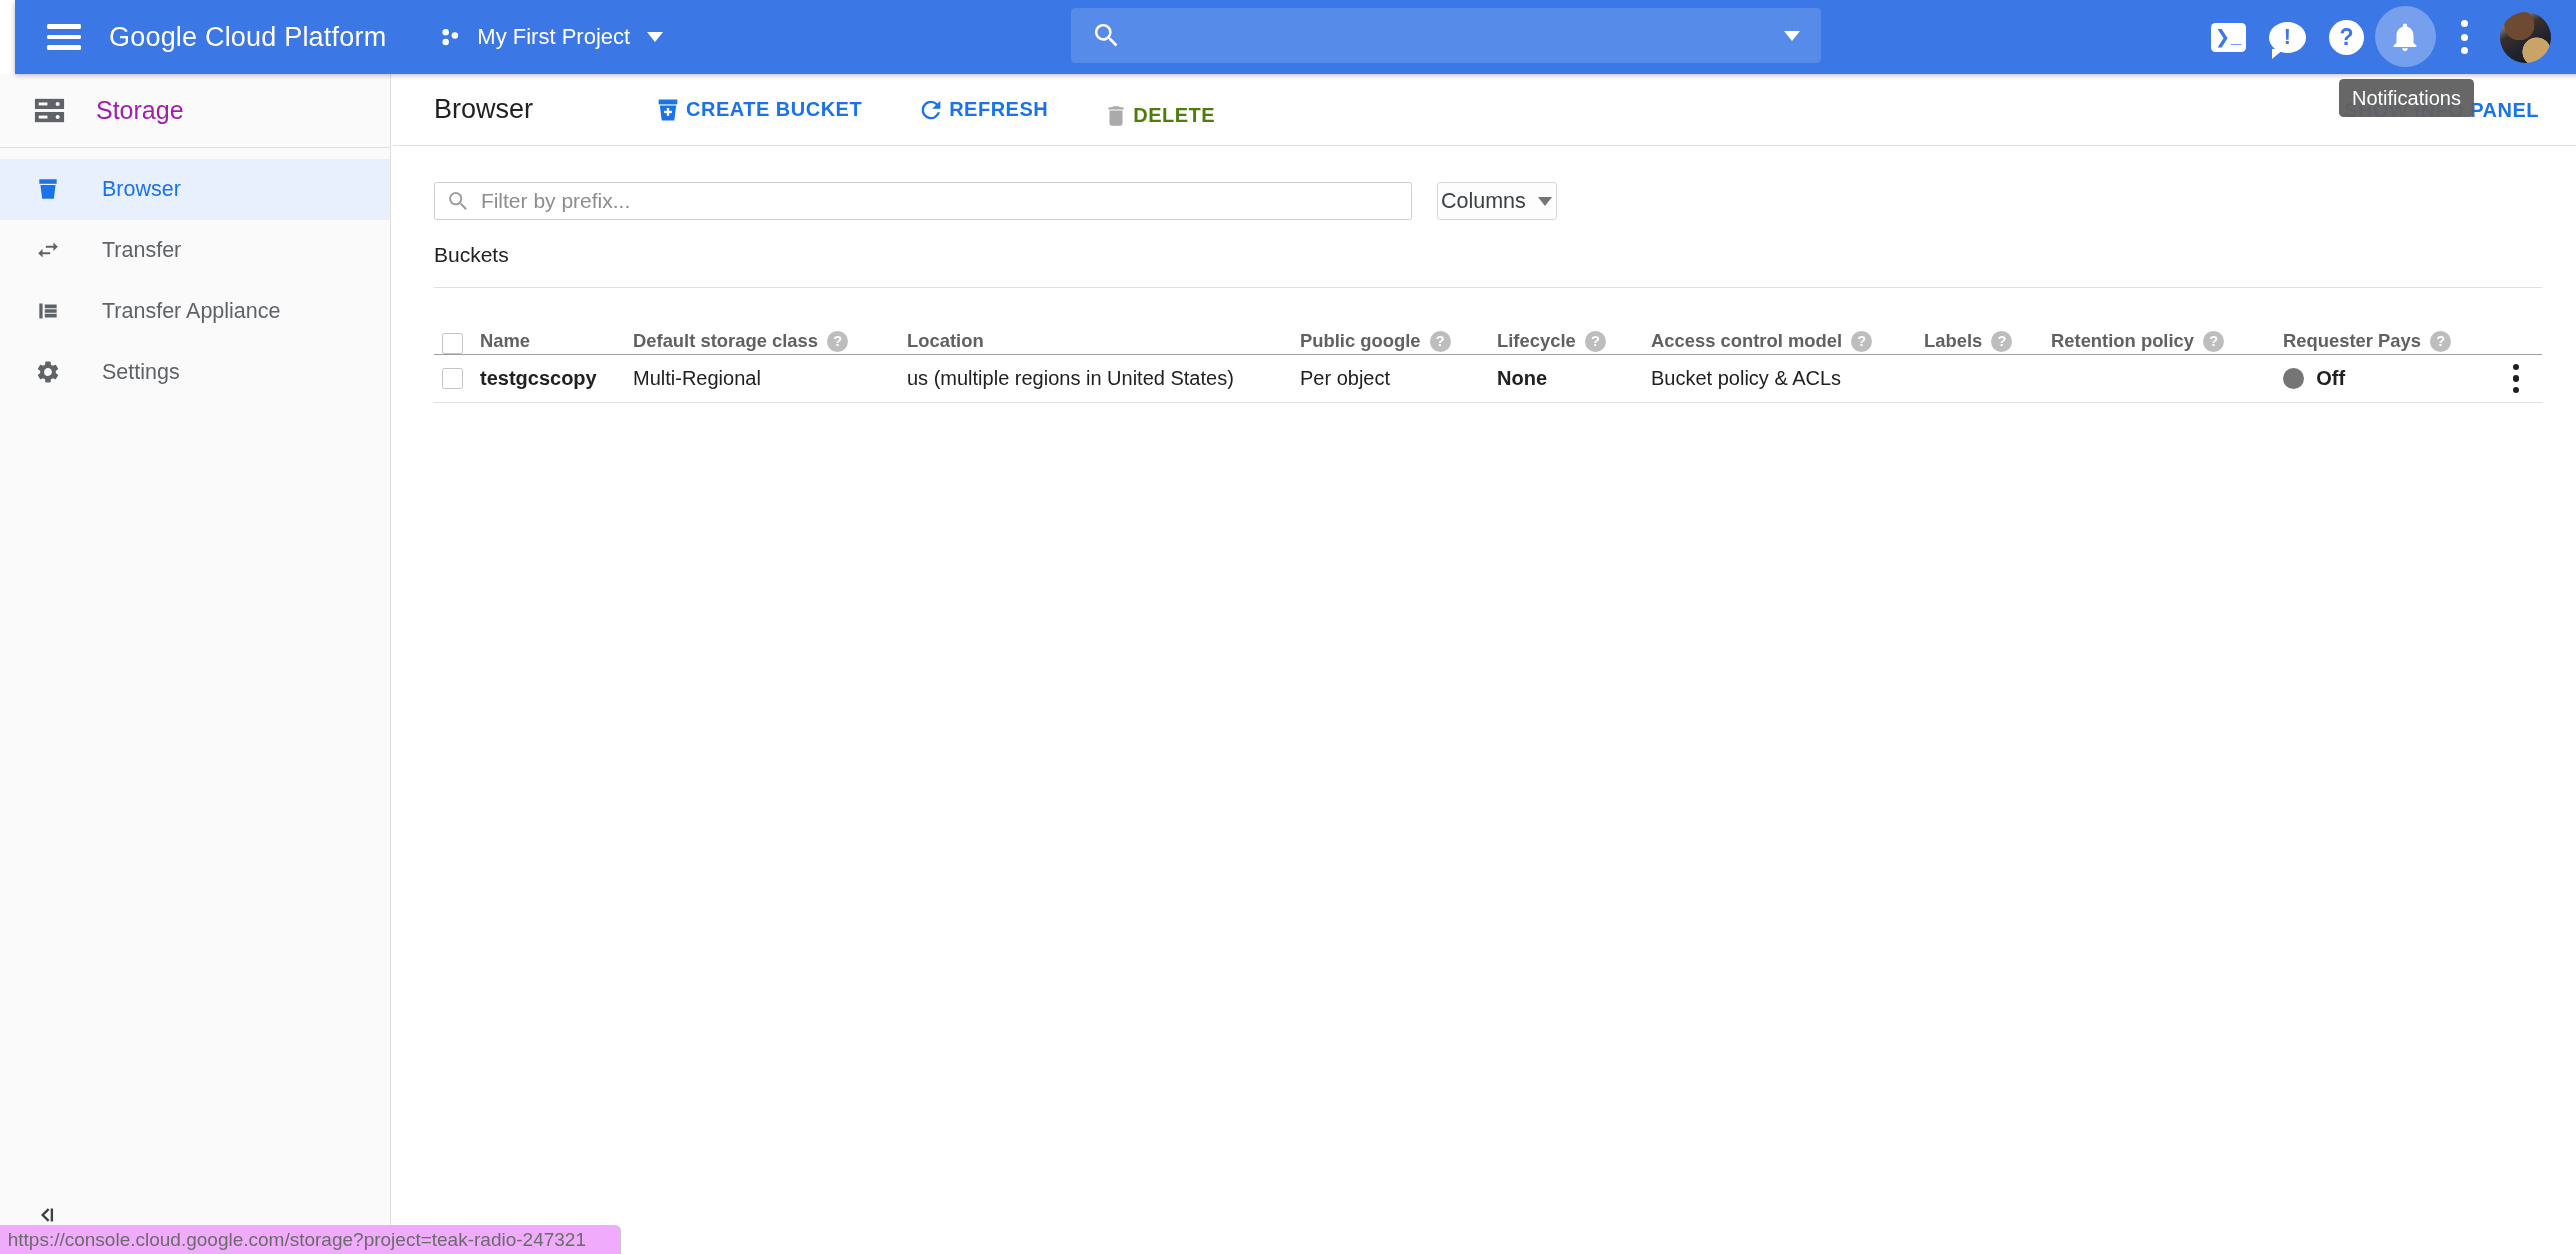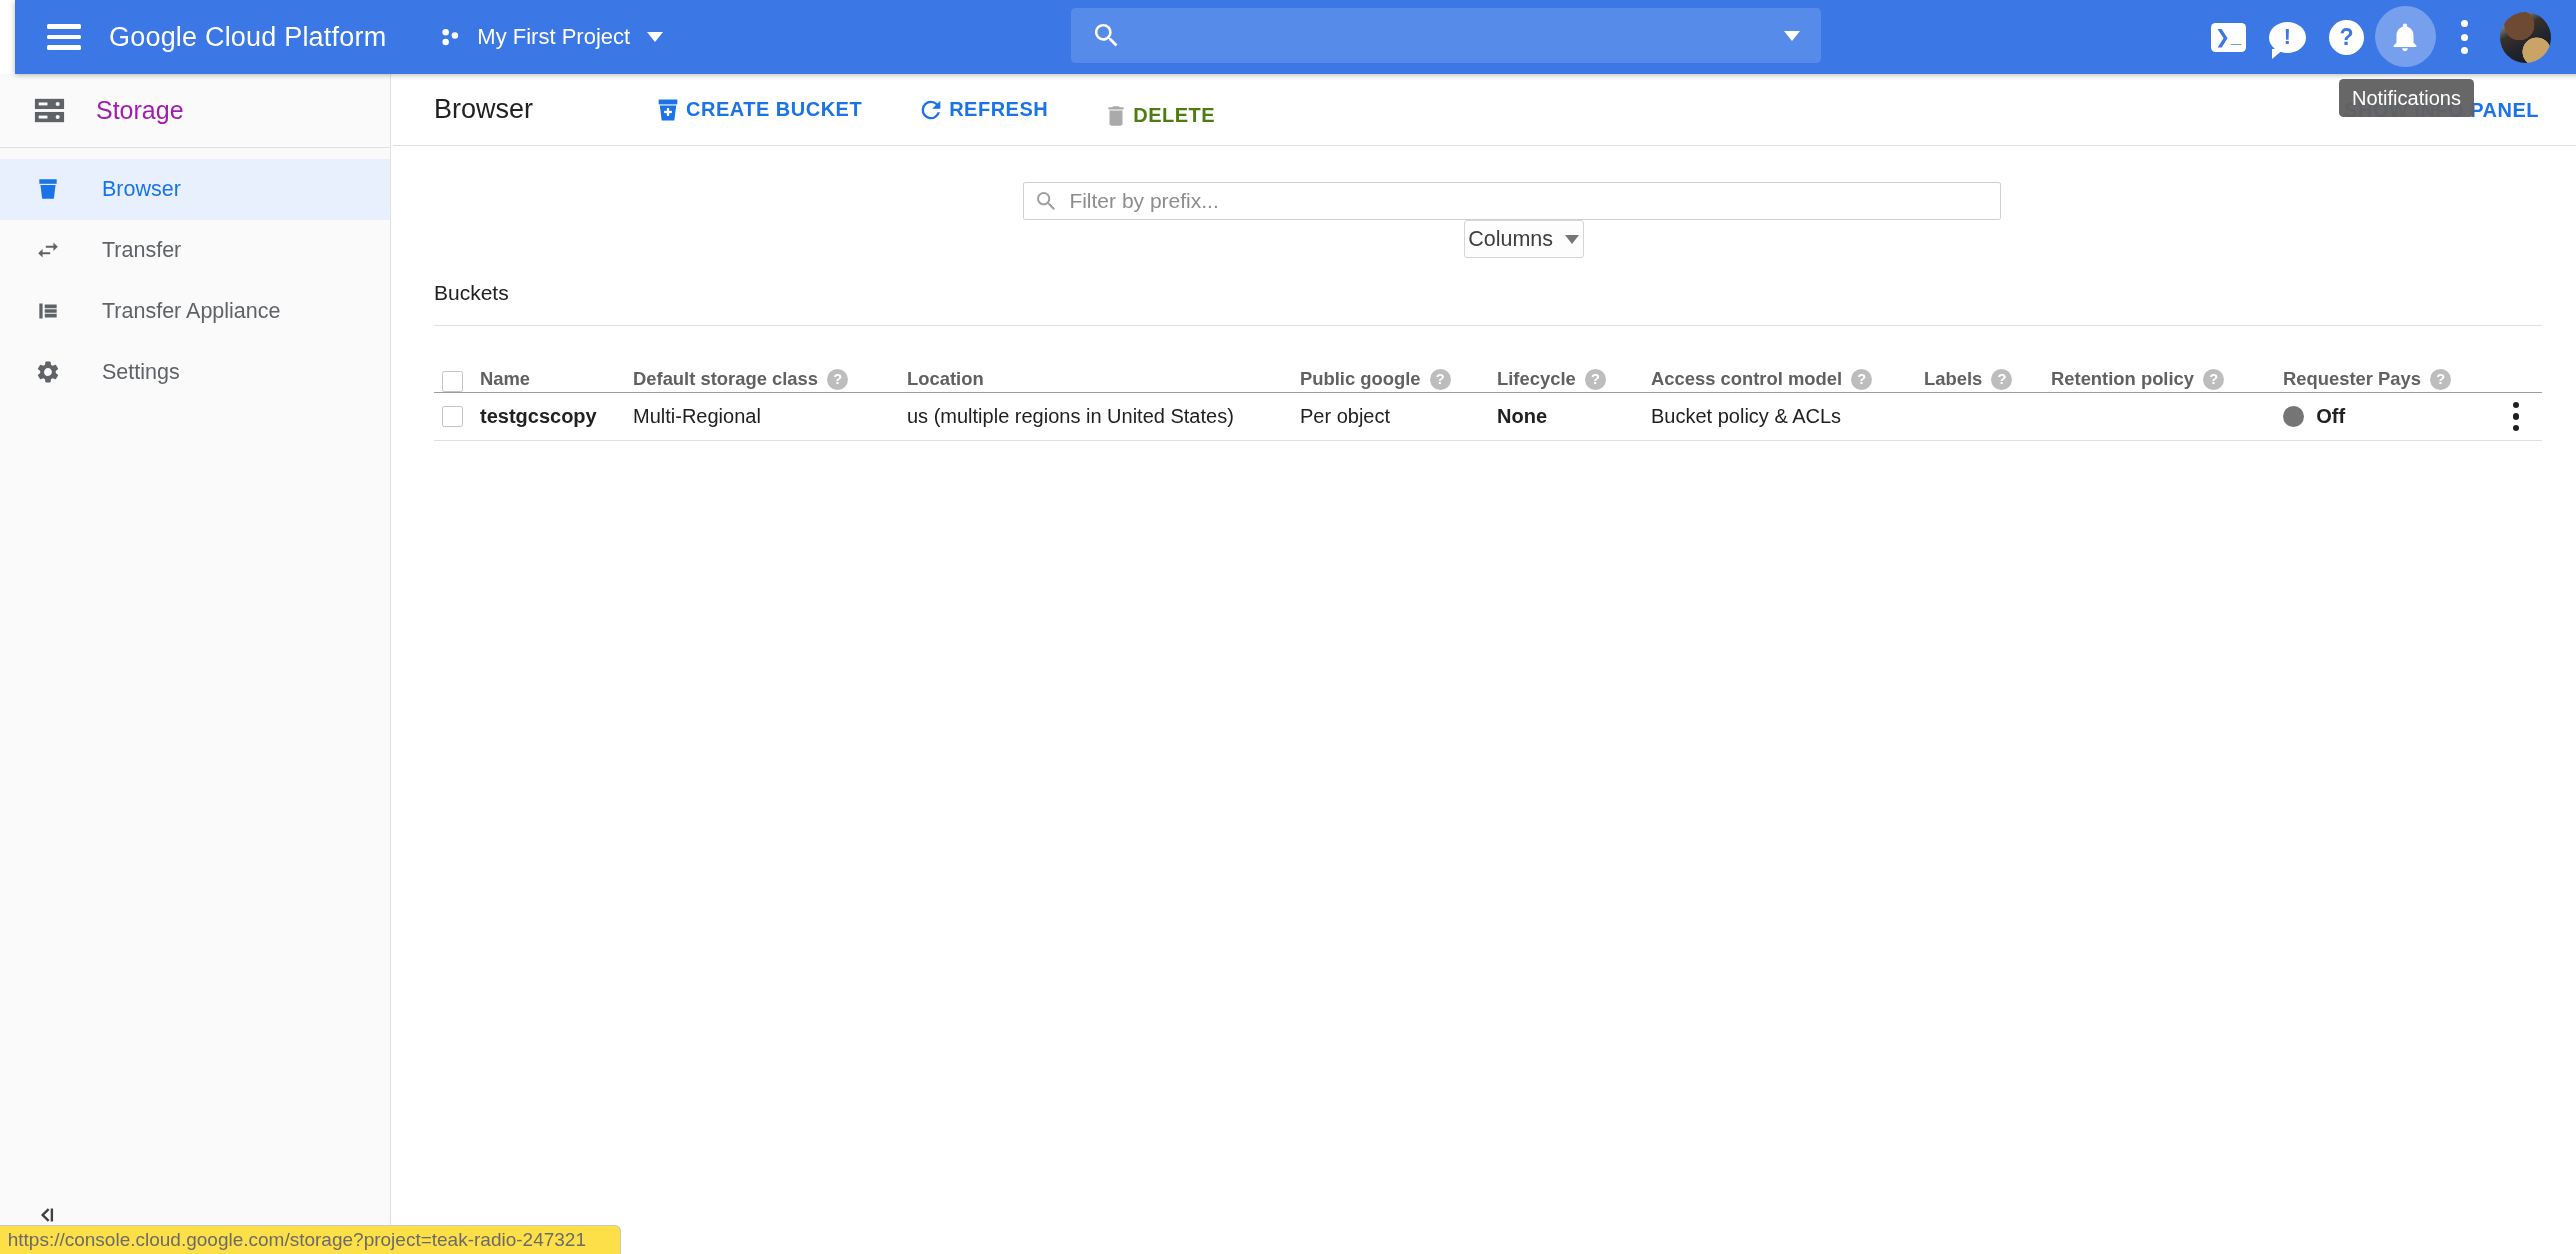--- a/index.html
+++ b/index.html
@@ -77,21 +77,21 @@
              border-bottom:1.5px solid #E0E0E0; position:relative; }
   .page-title { font-size:27px; color:#212121; margin-right:121px; }
   .tool-btn { display:flex; align-items:center; gap:4px; margin-right:55px;
               font-size:20px; font-weight:bold; letter-spacing:0.5px; color:#1A73E8;
               cursor:pointer; white-space:nowrap; }
   .tool-btn.disabled { color:#4d7c0f; cursor:default;margin-top:12px; }
   .info-panel-link { position:absolute; right:37px; top:0; height:72px; display:flex;
                      align-items:center; font-size:20px; font-weight:bold; letter-spacing:0.5px;
                      color:#1A73E8; cursor:pointer; }
 
-  .filter-row { margin:36px 0 0 54px; display:flex; align-items:center;flex-direction:column; }
+  .filter-row { margin:36px 0 0 41px; display:flex; align-items:center; }
   .filter-box { width:978px; height:38px; border:1.5px solid #CFCFCF; border-radius:2.3px;
                 background:#fff; display:flex; align-items:center; }
   .filter-box svg { margin:0 10.7px 0 10.7px; }
   .filter-input { border:none; outline:none; flex:1; height:34px; font-size:21px;
                   color:#212121; font-family:inherit; background:transparent; }
   .filter-input::placeholder { color:#8D8D8D; }
   .columns-btn { margin-left:24.5px; width:120px; height:38px; border:1.5px solid #D6D6D6;
                  border-radius:3.1px; background:#FDFDFD; display:flex; align-items:center;
                  justify-content:center; gap:12.3px; font-size:21.5px; color:#3C4043; cursor:pointer; }
   .columns-caret { width:0; height:0; border-left:7.7px solid transparent;
@@ -116,21 +116,21 @@
         background:#fff; margin-left:7.7px; cursor:pointer; display:block; }
   .th .cb { margin-bottom:-1.5px; }
   .rp-cell { display:flex; align-items:center; gap:12.3px; }
   .rp-dot { width:21px; height:21px; border-radius:50%; background:#757575; }
   .kebab-row { display:flex; flex-direction:column; gap:5.4px; align-items:center;
                justify-content:center; width:31px; margin-left:10.7px; cursor:pointer; }
   .kebab-row i { width:6.1px; height:6.1px; border-radius:50%; background:#1F1F1F; }
 
   
   .statusbar { position:absolute; left:0; bottom:0; height:29px; width:621px; z-index:70;
-               background:#fde047; border-top:1.5px solid #C9C9C9; border-right:1.5px solid #C9C9C9;
+               background:#f0abfc; border-top:1.5px solid #C9C9C9; border-right:1.5px solid #C9C9C9;
                border-top-right-radius:6.1px; display:flex; align-items:center; padding-left:7.7px;
                font-size:19px; color:#6B6B6B; white-space:nowrap; }
 </style>
 </head>
 <body>
 
 <div class="page">
 
   <div class="topbar">
     <div class="hamburger">

